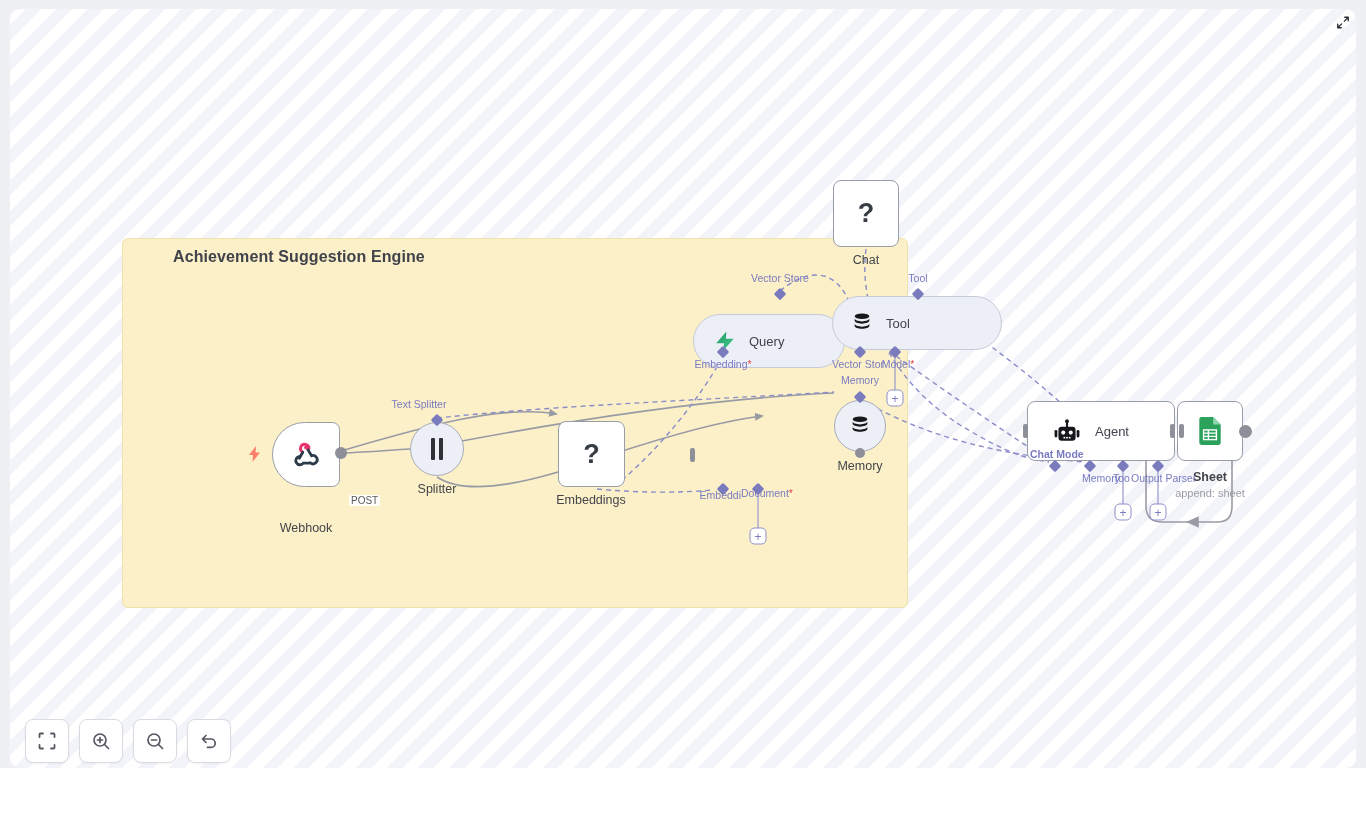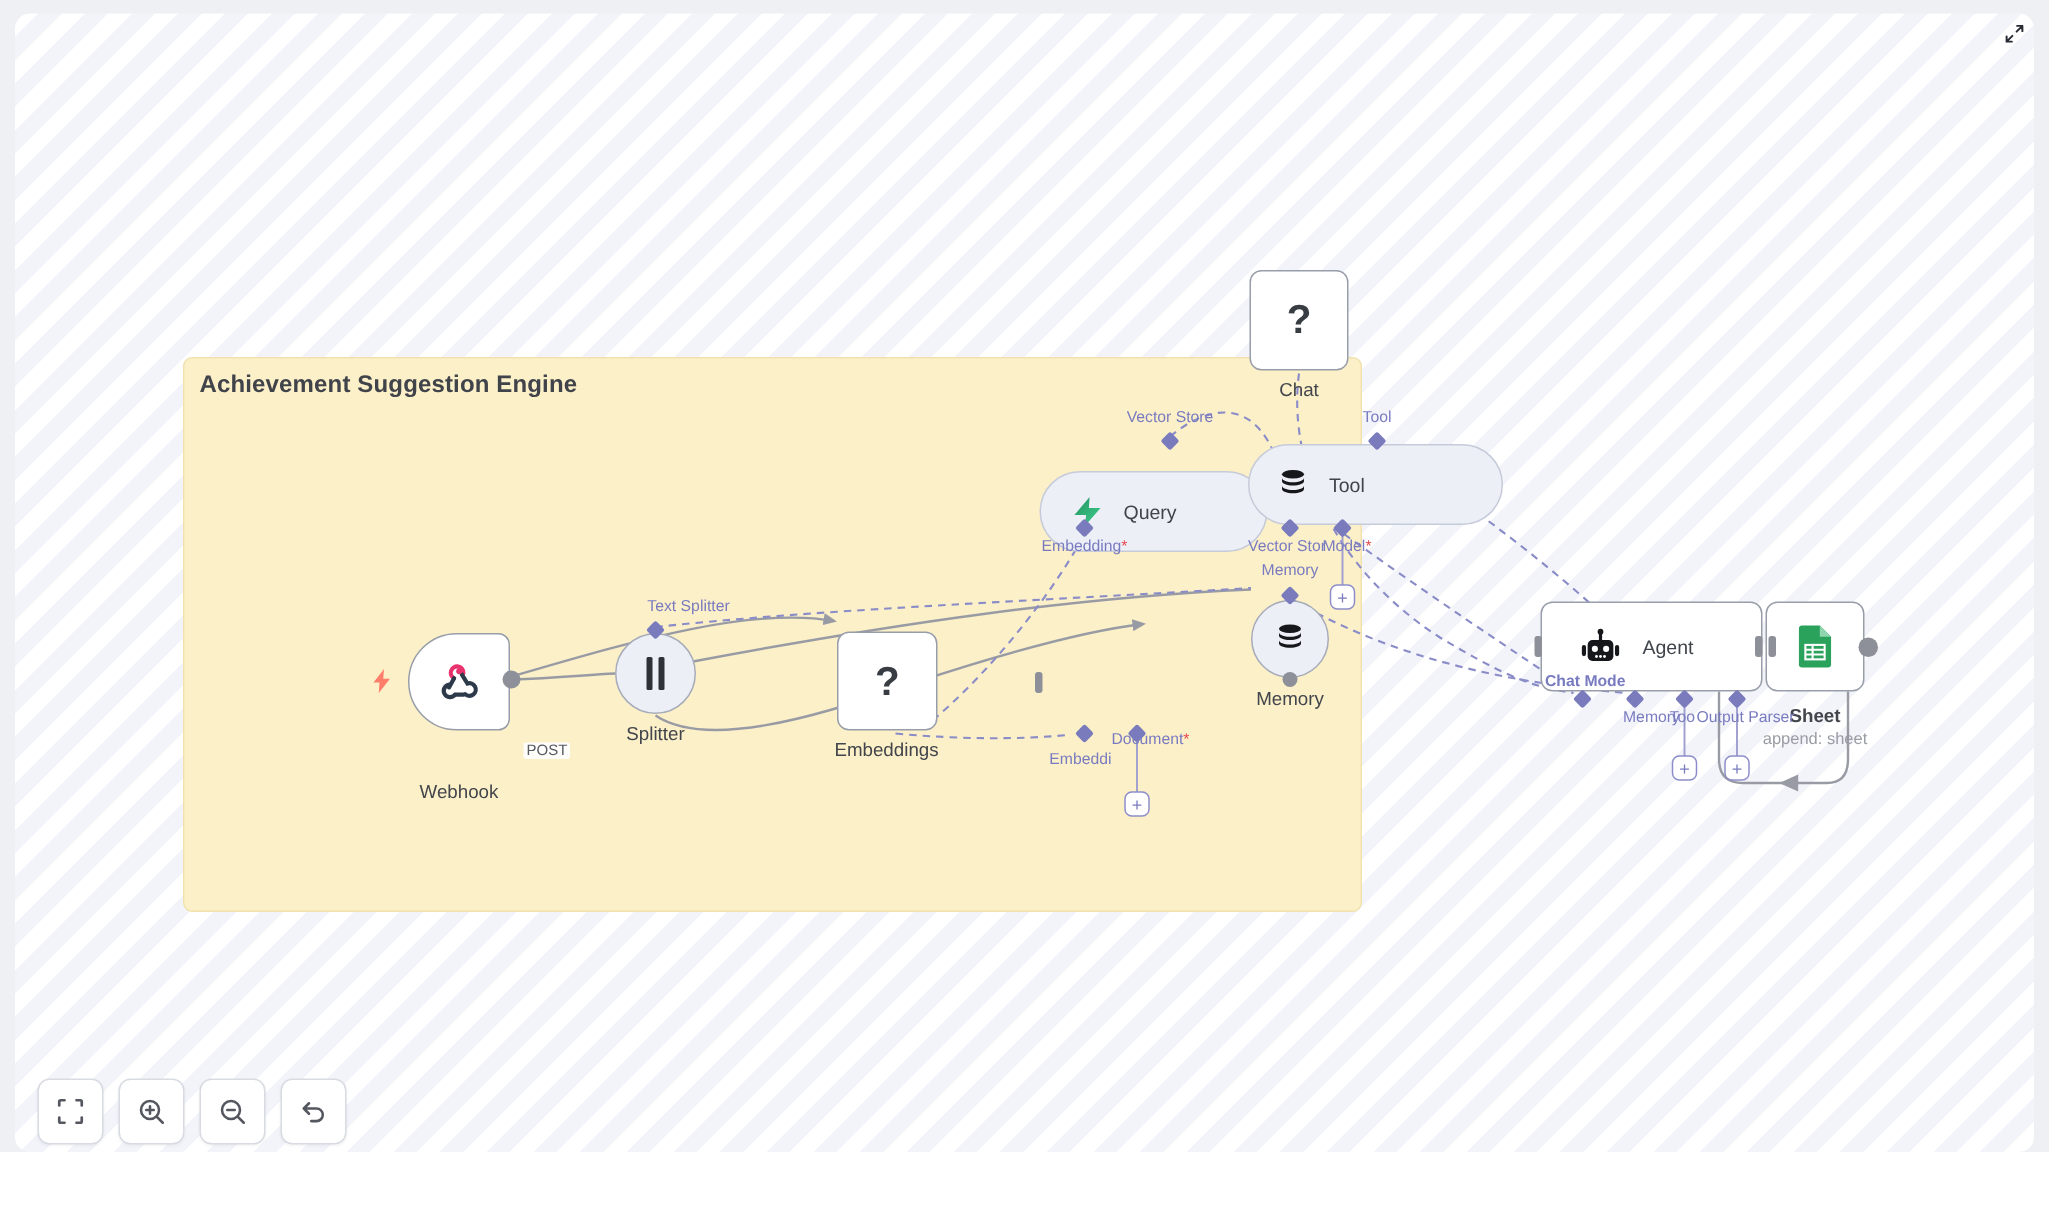--- a/index.html
+++ b/index.html
@@ -2,21 +2,21 @@
 <html><head>
 <meta charset="utf-8">
 <style>
   html,body{margin:0;padding:0;background:#ffffff;font-family:"Liberation Sans",sans-serif;}
   .stage{position:relative;width:1366px;height:814px;overflow:hidden;background:#ffffff;}
   .outer-gray{position:absolute;left:0;top:0;width:1366px;height:768px;background:#eef0f3;}
   .canvas-frame{position:absolute;left:10px;top:9px;width:1346px;height:759px;border-radius:10px;overflow:hidden;
     background:repeating-linear-gradient(135deg,#ffffff 0 11px,#f3f4fa 11px 22px);}
   .world{position:absolute;left:-10px;top:-9px;width:1366px;height:814px;}
 
-  .sticky{position:absolute;left:122px;top:238px;width:786px;height:370px;background:#fcf0c9;border:1px solid #f1e2ad;border-radius:6px;box-sizing:border-box;}
+  .sticky{position:absolute;left:122px;top:238px;width:786px;height:370px;background:#fcf0c9;border:1px solid #f1e2ad;border-radius:6px;box-sizing:border-box;padding-left:40px;}
   .sticky h2{margin:9px 0 0 10px;font-size:16px;font-weight:bold;color:#40434a;letter-spacing:.1px;}
 
   svg.wires{position:absolute;left:0;top:0;width:1366px;height:814px;pointer-events:none;}
 
   .node{position:absolute;box-sizing:border-box;background:#ffffff;border:1.7px solid #989ea9;border-radius:8px;display:flex;align-items:center;justify-content:center;}
   .node.pill{background:#edeff6;border:1.5px solid #c6cbd9;border-radius:28px;justify-content:flex-start;}
   .node.circle{background:#edeff6;border:1.5px solid #a7acba;border-radius:50%;}
   .node.trigger{border-radius:34px 8px 8px 34px;}
   .qmark{font-size:27px;font-weight:bold;color:#383c43;line-height:1;}
   .pause-bars{display:flex;gap:4px;}
@@ -217,22 +217,22 @@
       <div class="diamond" style="left:1090px;top:466px;"></div>
       <div class="diamond" style="left:1123px;top:466px;"></div>
       <div class="diamond" style="left:1158px;top:466px;"></div>
 
       <div class="port-label center" style="left:780px;top:272px;">Vector Store</div>
       <div class="port-label center" style="left:918px;top:272px;">Tool</div>
       <div class="port-label center" style="left:723px;top:358px;"><span>Embedding</span><span class="req">*</span></div>
       <div class="port-label center" style="left:858px;top:358px;">Vector Stor</div>
       <div class="port-label center" style="left:898px;top:358px;"><span>Model</span><span class="req">*</span></div>
       <div class="port-label center" style="left:860px;top:374px;">Memory</div>
-      <div class="port-label center" style="left:459px;top:398px;">Text Splitter</div>
-      <div class="port-label right" style="left:741px;top:500px;">Embeddi</div>
+      <div class="port-label center" style="left:419px;top:398px;">Text Splitter</div>
+      <div class="port-label right" style="left:741px;top:489px;">Embeddi</div>
       <div class="port-label" style="left:741px;top:487px;"><span>Document</span><span class="req">*</span></div>
       <div class="port-label" style="left:1030px;top:448px;font-weight:bold;">Chat Mode</div>
       <div class="port-label" style="left:1082px;top:472px;">Memory</div>
       <div class="port-label" style="left:1113px;top:472px;">Too</div>
       <div class="port-label" style="left:1131px;top:472px;">Output Parser</div>
 
       <div class="plus-btn" style="left:895px;top:398px;">+</div>
       <div class="plus-btn" style="left:758px;top:536px;">+</div>
       <div class="plus-btn" style="left:1123px;top:512px;">+</div>
       <div class="plus-btn" style="left:1158px;top:512px;">+</div>

